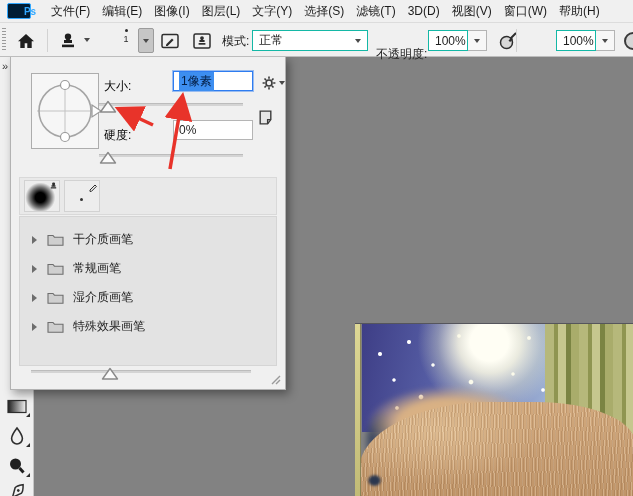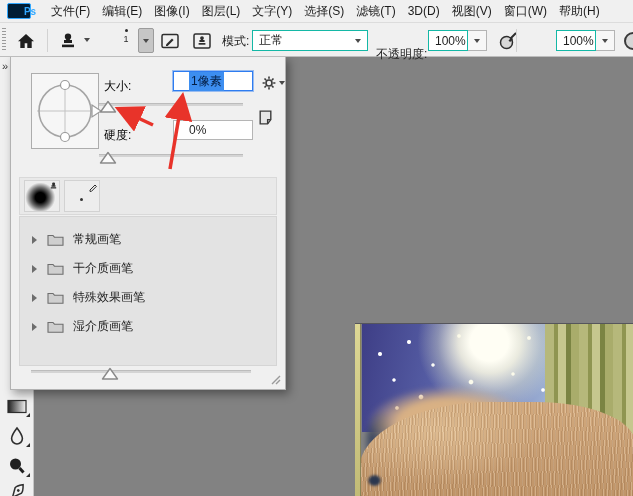--- a/index.html
+++ b/index.html
@@ -47,21 +47,21 @@
   .toolslot .corner { position:absolute; right:3px; bottom:2px; width:0; height:0;
                       border-left:4px solid transparent; border-bottom:4px solid #2e2e2e; }
 
   
   .panel { position:absolute; left:10px; top:56px; width:276px; height:334px; background:#f0f0f0;
            border:1px solid #b2b2b2; box-shadow:3px 4px 9px rgba(0,0,0,.38); z-index:5; }
   .dialbox { position:absolute; left:20px; top:16px; width:68px; height:76px; background:#f6f6f6;
              border:1px solid #adadad; }
   .plabel { position:absolute; font-size:12px; color:#000000; }
   .pinput { position:absolute; height:20px; background:#fff; border:1px solid #b5b5b5; font-size:12px;
-            display:flex; align-items:center; padding:0 15px; color:#1e1e1e; }
+            display:flex; align-items:center; padding:0 5px; color:#1e1e1e; }
   .pinput.focused { border:1px solid #2e7cf0; box-shadow:0 0 0 1px rgba(46,124,240,.45); }
   .sel { background:#3d8ef0; color:#041f46; padding:1px 2px; }
   .slider-track { position:absolute; height:3px; background:#d4d4d4; border-top:1px solid #bcbcbc; }
   .thumb { position:absolute; width:18px; height:14px; }
   .gear-wrap { position:absolute; left:250px; top:18px; display:flex; align-items:center; gap:2px; }
   .newpreset { position:absolute; left:246px; top:52px; }
   .preset-strip { position:absolute; left:8px; top:120px; width:258px; height:38px; background:#e9e9e9;
                   border:1px solid #d9d9d9; display:flex; align-items:center; }
   .tile { width:36px; height:32px; margin-left:4px; background:#ededed; border:1px solid #d2d2d2; position:relative; }
   .tile-soft { background:#ededed radial-gradient(circle at 45% 55%, #000 0 5px, rgba(0,0,0,.55) 10px, rgba(0,0,0,0) 15px); }
@@ -319,42 +319,42 @@
         </svg>
       </div>
     </div>
 
     <div class="folder-list">
       <div class="folder-row">
         <span class="tri-right"></span>
         <svg width="17" height="13" viewBox="0 0 17 13">
           <path d="M1 2.5h5l1.4 1.7H16v8H1z" fill="#cfcfcf" stroke="#6e6e6e" stroke-width="1.1"></path>
         </svg>
-        <span>常规画笔</span>
+        <span>干介质画笔</span>
       </div>
       <div class="folder-row">
         <span class="tri-right"></span>
         <svg width="17" height="13" viewBox="0 0 17 13">
           <path d="M1 2.5h5l1.4 1.7H16v8H1z" fill="#cfcfcf" stroke="#6e6e6e" stroke-width="1.1"></path>
         </svg>
-        <span>干介质画笔</span>
+        <span>常规画笔</span>
       </div>
       <div class="folder-row">
         <span class="tri-right"></span>
         <svg width="17" height="13" viewBox="0 0 17 13">
           <path d="M1 2.5h5l1.4 1.7H16v8H1z" fill="#cfcfcf" stroke="#6e6e6e" stroke-width="1.1"></path>
         </svg>
-        <span>特殊效果画笔</span>
+        <span>湿介质画笔</span>
       </div>
       <div class="folder-row">
         <span class="tri-right"></span>
         <svg width="17" height="13" viewBox="0 0 17 13">
           <path d="M1 2.5h5l1.4 1.7H16v8H1z" fill="#cfcfcf" stroke="#6e6e6e" stroke-width="1.1"></path>
         </svg>
-        <span>湿介质画笔</span>
+        <span>特殊效果画笔</span>
       </div>
     </div>
 
     <div class="bottom-track"></div>
     <svg class="thumb" style="left:90px; top:310px;" viewBox="0 0 18 14">
       <path d="M9 1.5 16.5 12h-15z" fill="#fbfbfb" stroke="#8a8a8a" stroke-width="1.4" stroke-linejoin="round"></path>
     </svg>
     <svg class="resize-grip" viewBox="0 0 12 12">
       <path d="M11 3 3 11M11 7 7 11" stroke="#9a9a9a" stroke-width="1.4"></path>
     </svg>

